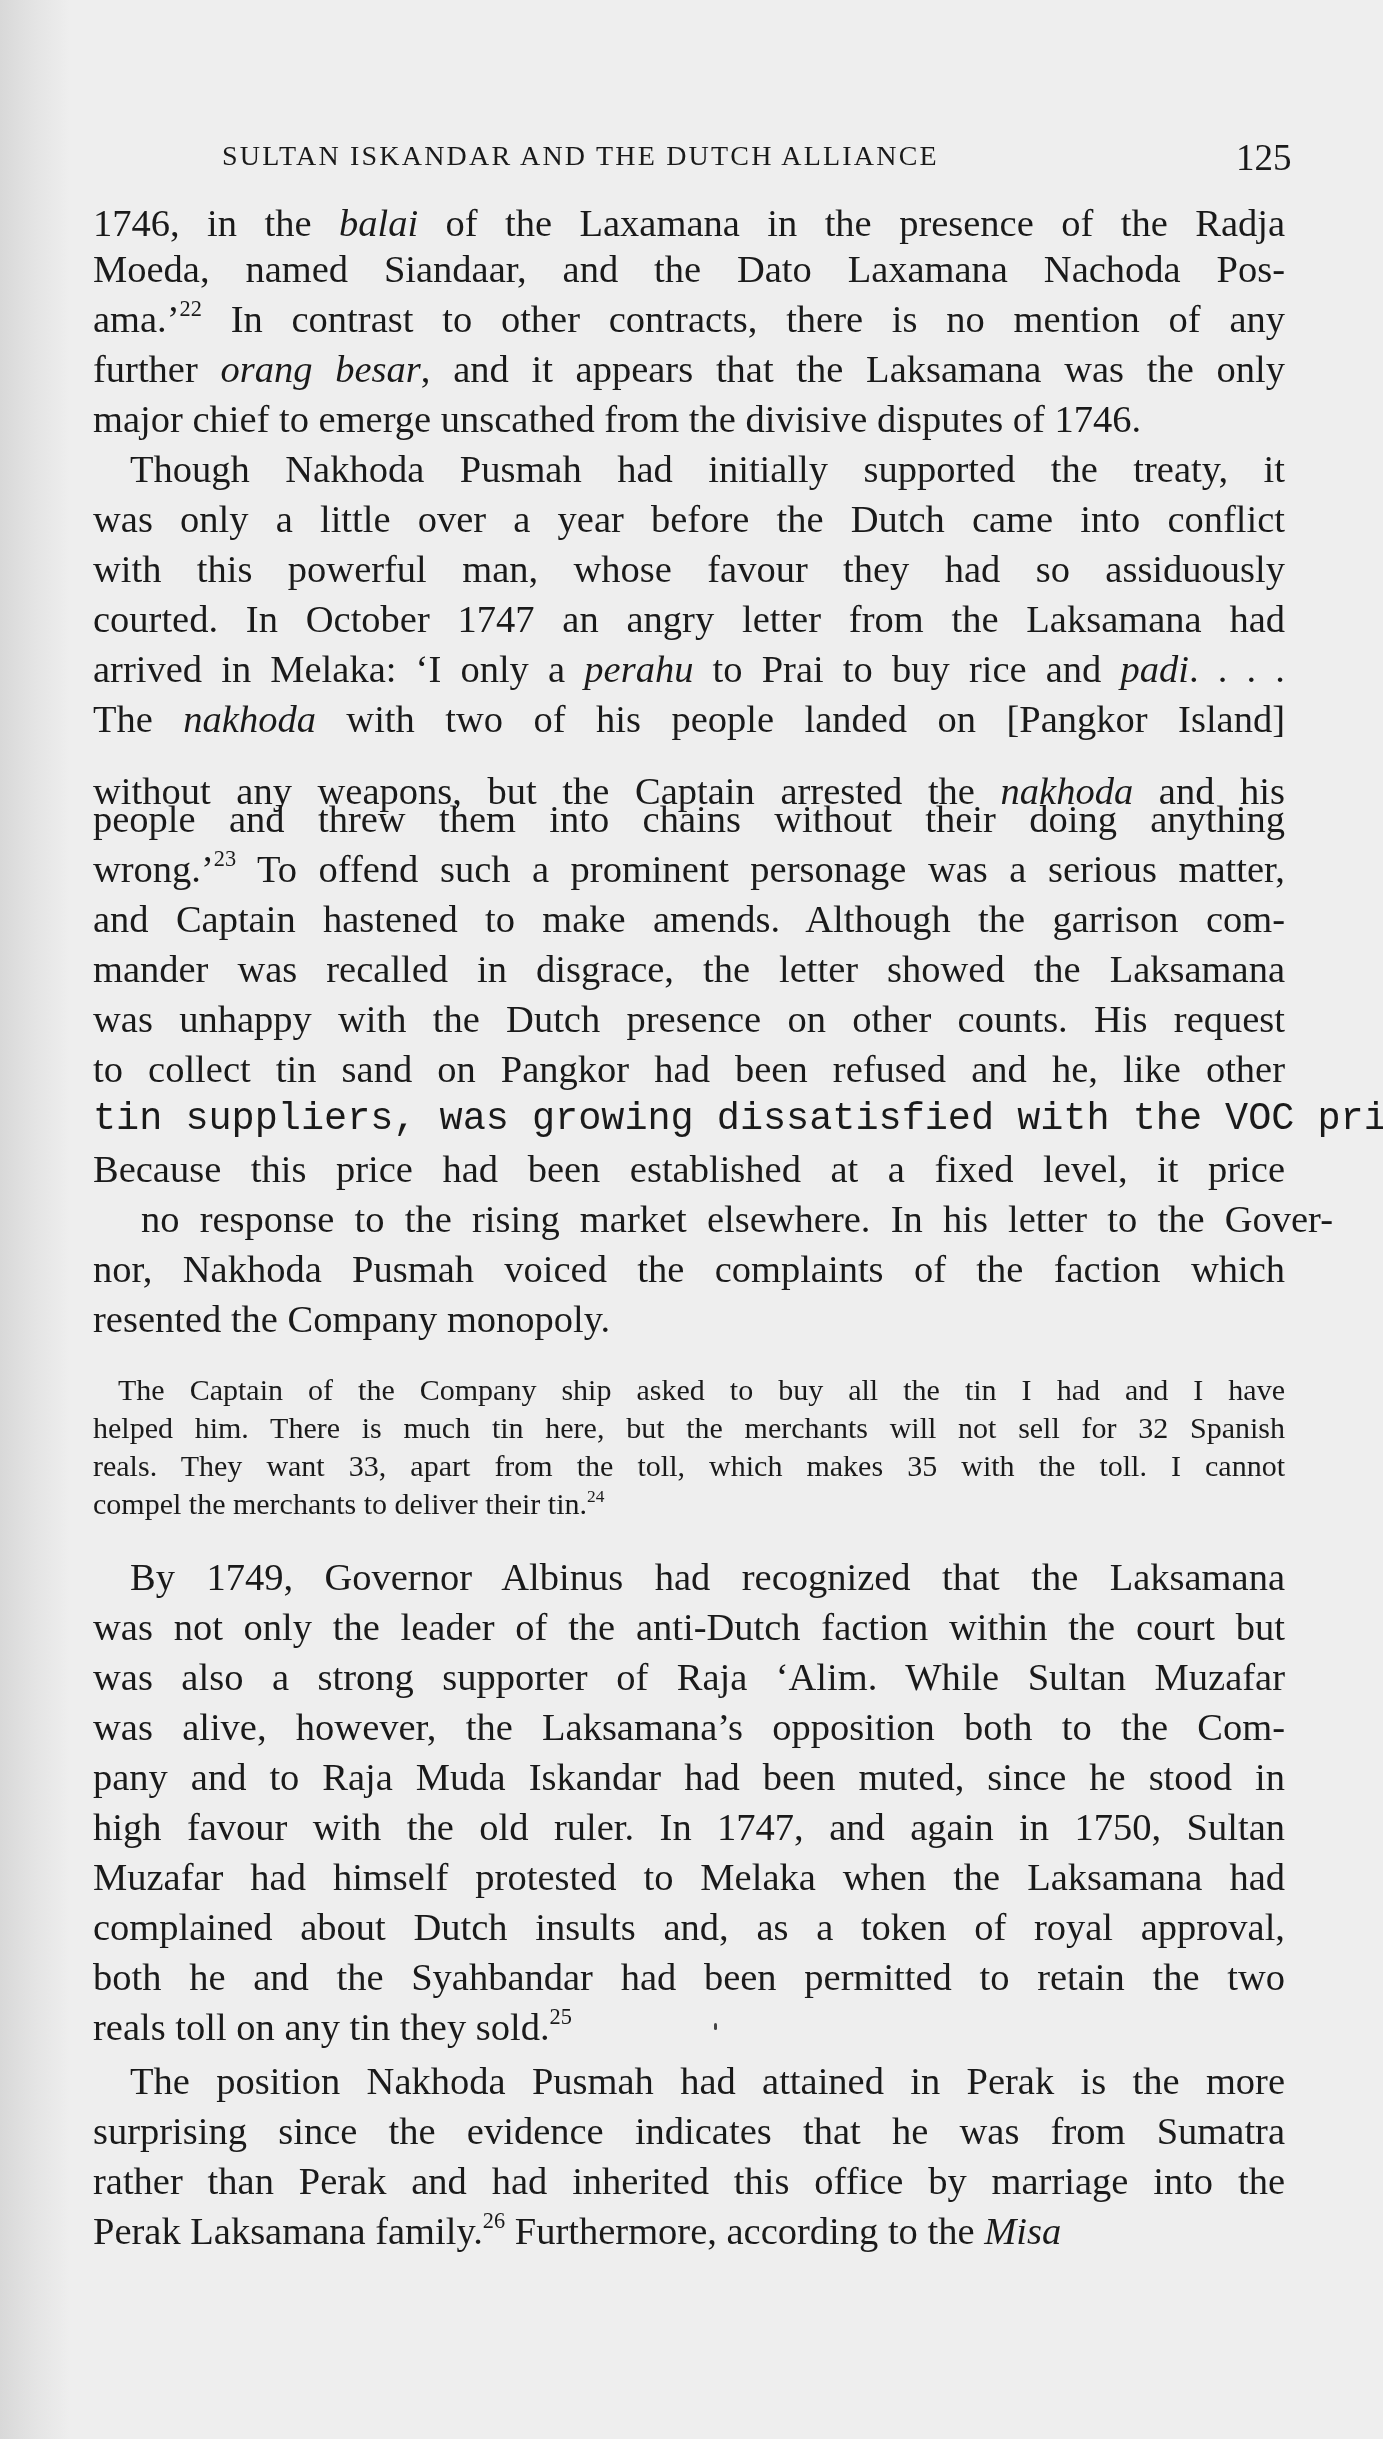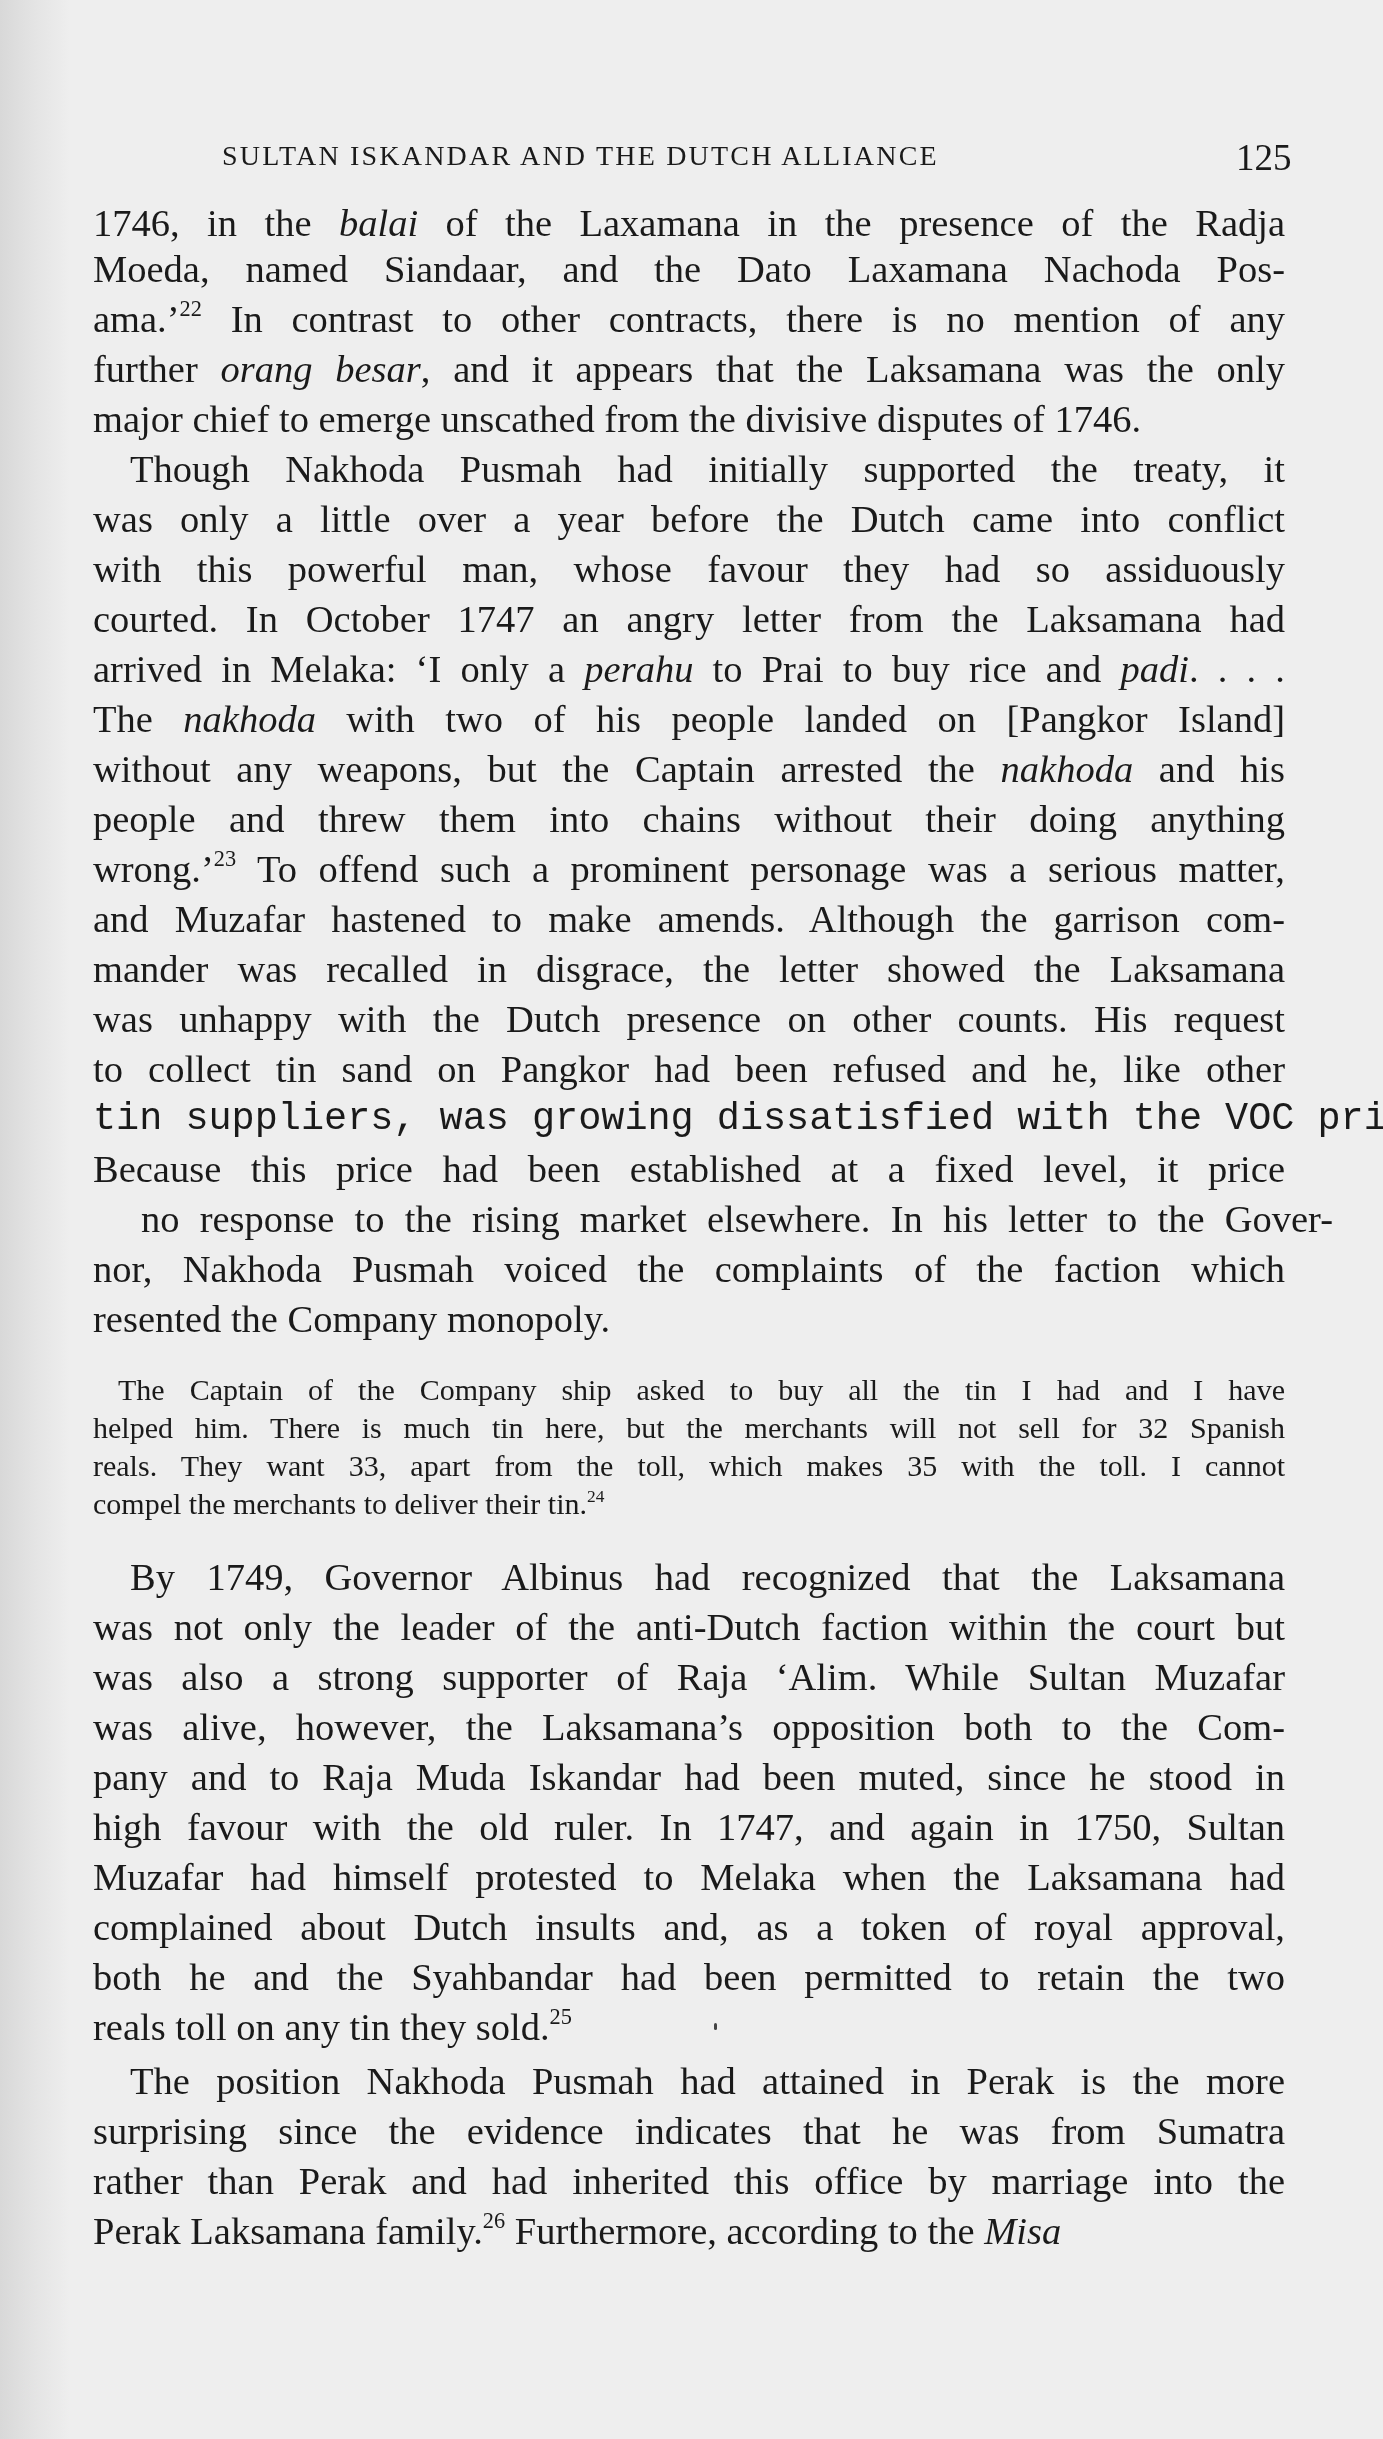--- a/index.html
+++ b/index.html
@@ -56,24 +56,24 @@
       <div class="line" style="top: 346px;"><span>further </span><em>orang besar</em><span>, and it appears that the Laksamana was the only</span></div>
       <div class="line last" style="top: 396px;"><span>major chief to emerge unscathed from the divisive disputes of 1746.</span></div>
     </div>
     <div>
       <div class="line indent" style="top: 446px;"><span>Though Nakhoda Pusmah had initially supported the treaty, it</span></div>
       <div class="line" style="top: 496px;"><span>was only a little over a year before the Dutch came into conflict</span></div>
       <div class="line" style="top: 546px;"><span>with this powerful man, whose favour they had so assiduously</span></div>
       <div class="line" style="top: 596px;"><span>courted. In October 1747 an angry letter from the Laksamana had</span></div>
       <div class="line" style="top: 646px;"><span>arrived in Melaka: ‘I only a </span><em>perahu</em><span> to Prai to buy rice and </span><em>padi</em><span>. . . .</span></div>
       <div class="line" style="top: 696px;"><span>The </span><em>nakhoda</em><span> with two of his people landed on [Pangkor Island]</span></div>
-      <div class="line" style="top: 746px;"><span>without any weapons, but the Captain arrested the </span><em>nakhoda</em><span> and his</span></div>
+      <div class="line" style="top: 768px;"><span>without any weapons, but the Captain arrested the </span><em>nakhoda</em><span> and his</span></div>
       <div class="line" style="top: 796px;"><span>people and threw them into chains without their doing anything</span></div>
       <div class="line" style="top: 846px;"><span>wrong.’</span><sup>23</sup><span> To offend such a prominent personage was a serious matter,</span></div>
-      <div class="line" style="top: 896px;"><span>and Muzafar hastened to make amends. Although the garrison com-</span></div>
+      <div class="line" style="top: 896px;"><span>and Captain hastened to make amends. Although the garrison com-</span></div>
       <div class="line" style="top: 946px;"><span>mander was recalled in disgrace, the letter showed the Laksamana</span></div>
       <div class="line" style="top: 996px;"><span>was unhappy with the Dutch presence on other counts. His request</span></div>
       <div class="line" style="top: 1046px;"><span>to collect tin sand on Pangkor had been refused and he, like other</span></div>
       <div class="line" style="top: 1096px; font-family: Liberation Mono, monospace;"><span>tin suppliers, was growing dissatisfied with the VOC price for tin.</span></div>
       <div class="line" style="top: 1146px;"><span>Because this price had been established at a fixed level, it price</span></div>
       <div class="line" style="top: 1196px; margin-left: 48px;"><span>no response to the rising market elsewhere. In his letter to the Gover-</span></div>
       <div class="line" style="top: 1246px;"><span>nor, Nakhoda Pusmah voiced the complaints of the faction which</span></div>
       <div class="line last" style="top: 1296px;"><span>resented the Company monopoly.</span></div>
     </div>
     <div>

